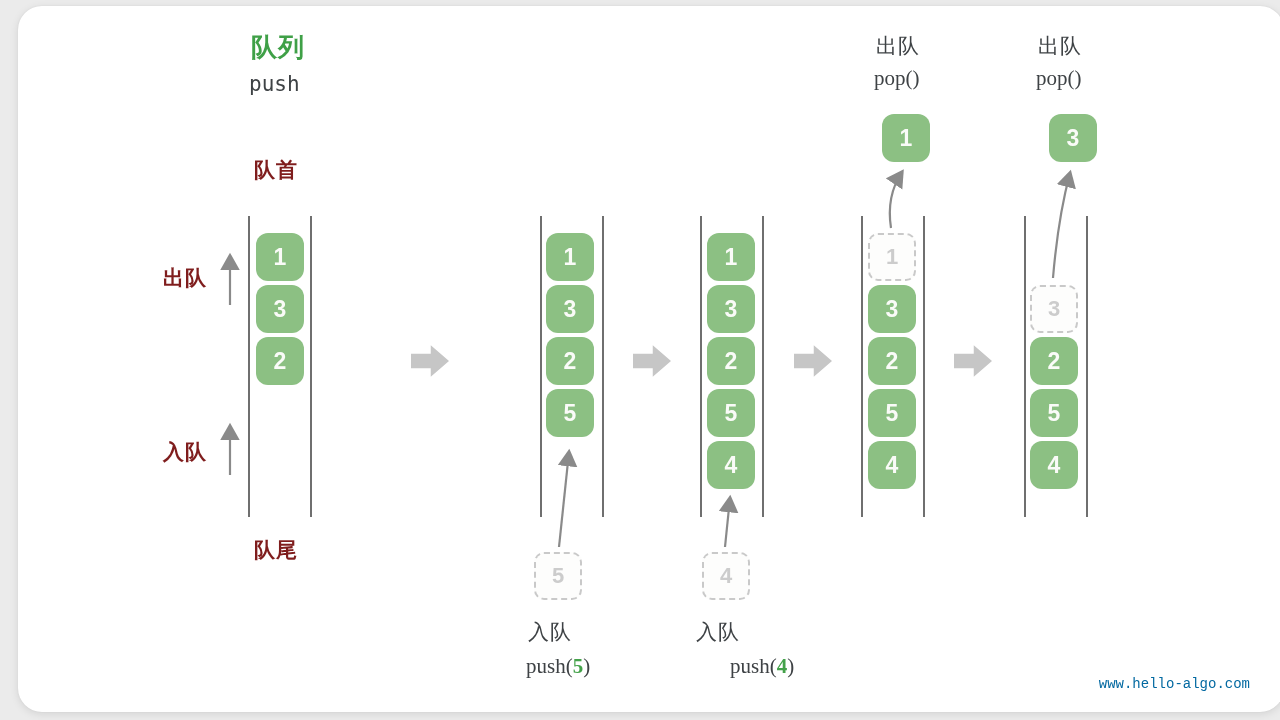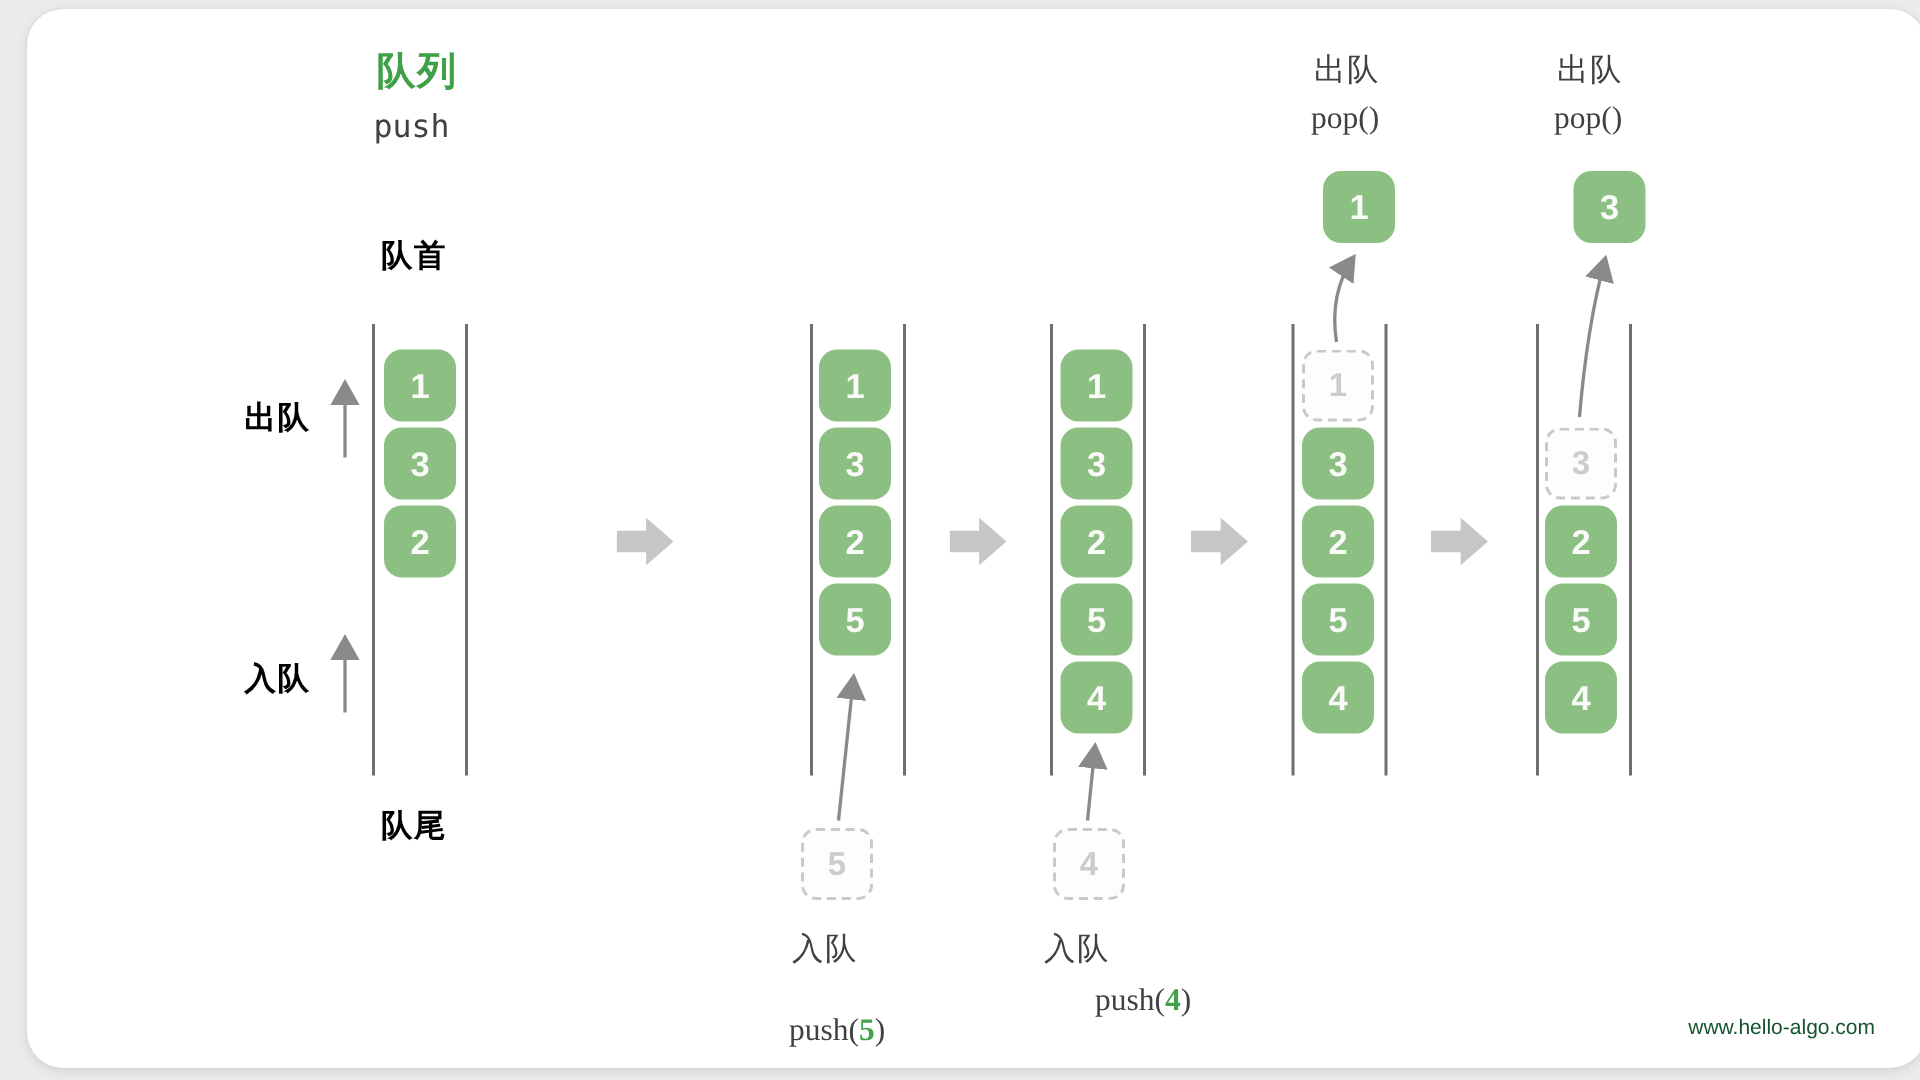--- a/index.html
+++ b/index.html
@@ -11,21 +11,21 @@
   }
   .card{
     position:absolute;left:6px;top:6px;width:1266px;height:706px;
     background:#ffffff;border-radius:24px;
     box-shadow:0 2px 8px rgba(0,0,0,0.10),0 0 2px rgba(0,0,0,0.06);
     margin-left:12px;
   }
   .abs{position:absolute;}
   .title-zh{font-size:26px;font-weight:bold;color:#3fa047;letter-spacing:1px;}
   .title-en{font-family:"DejaVu Sans Mono","Liberation Mono",monospace;font-size:21px;color:#3e4245;}
-  .zh-bold{font-size:21px;font-weight:bold;color:#000000;letter-spacing:1px;text-align:right;}
+  .zh-bold{font-size:21px;font-weight:bold;color:#7f1d1d;letter-spacing:1px;text-align:right;}
   .zh{font-size:21px;color:#3e4245;letter-spacing:1px;}
   .code{font-family:Liberation Serif, serif;font-size:21px;color:#3e4245;}
   .code .num{color:#44a24a;font-weight:bold;}
   .rail{position:absolute;width:1.5px;height:301px;top:210px;background:#6f6f6f;}
   .qbox{
     position:absolute;width:48px;height:48px;border-radius:12px;
     background:#8cc083;color:#fafbf8;font-size:23px;font-weight:bold;
     display:flex;align-items:center;justify-content:center;
   }
   .ghost{
@@ -33,22 +33,22 @@
     border:2px dashed #c9c9c9;background:#fdfdfc;
     color:#cccccc;font-size:22px;font-weight:bold;
     display:flex;align-items:center;justify-content:center;
   }
   .barrow{
     position:absolute;width:38px;height:36px;background:#c6c6c6;
     clip-path:polygon(0 30%,52% 30%,52% 6%,100% 50%,52% 94%,52% 70%,0 70%);
   }
   .overlay{position:absolute;left:0;top:0;pointer-events:none;}
   .watermark{
-    font-family:Liberation Sans, sans-serif;
-    font-size:14px;color:#14532d;
+    font-family:Liberation Mono, monospace;
+    font-size:14px;color:#0369a1;
   }
 </style>
 </head>
 <body>
 
 <div class="card">
 
   <div class="abs title-zh" style="left:233px;top:24px;">队列</div>
   <div class="abs title-en" style="left:231px;top:66px;">push</div>
 
@@ -64,21 +64,21 @@
   <div class="qbox" style="left:238px;top:331px;">2</div>
 
   <div class="rail" style="left:522px;"></div>
   <div class="rail" style="left:584px;"></div>
   <div class="qbox" style="left:528px;top:227px;">1</div>
   <div class="qbox" style="left:528px;top:279px;">3</div>
   <div class="qbox" style="left:528px;top:331px;">2</div>
   <div class="qbox" style="left:528px;top:383px;">5</div>
   <div class="ghost" style="left:516px;top:546px;">5</div>
   <div class="abs zh" style="left:510px;top:612px;">入队</div>
-  <div class="abs code" style="left:508px;top:668px;"><span>push(</span><span class="num">5</span><span>)</span></div>
+  <div class="abs code" style="left:508px;top:648px;"><span>push(</span><span class="num">5</span><span>)</span></div>
 
   <div class="rail" style="left:682px;"></div>
   <div class="rail" style="left:744px;"></div>
   <div class="qbox" style="left:689px;top:227px;">1</div>
   <div class="qbox" style="left:689px;top:279px;">3</div>
   <div class="qbox" style="left:689px;top:331px;">2</div>
   <div class="qbox" style="left:689px;top:383px;">5</div>
   <div class="qbox" style="left:689px;top:435px;">4</div>
   <div class="ghost" style="left:684px;top:546px;">4</div>
   <div class="abs zh" style="left:678px;top:612px;">入队</div>

